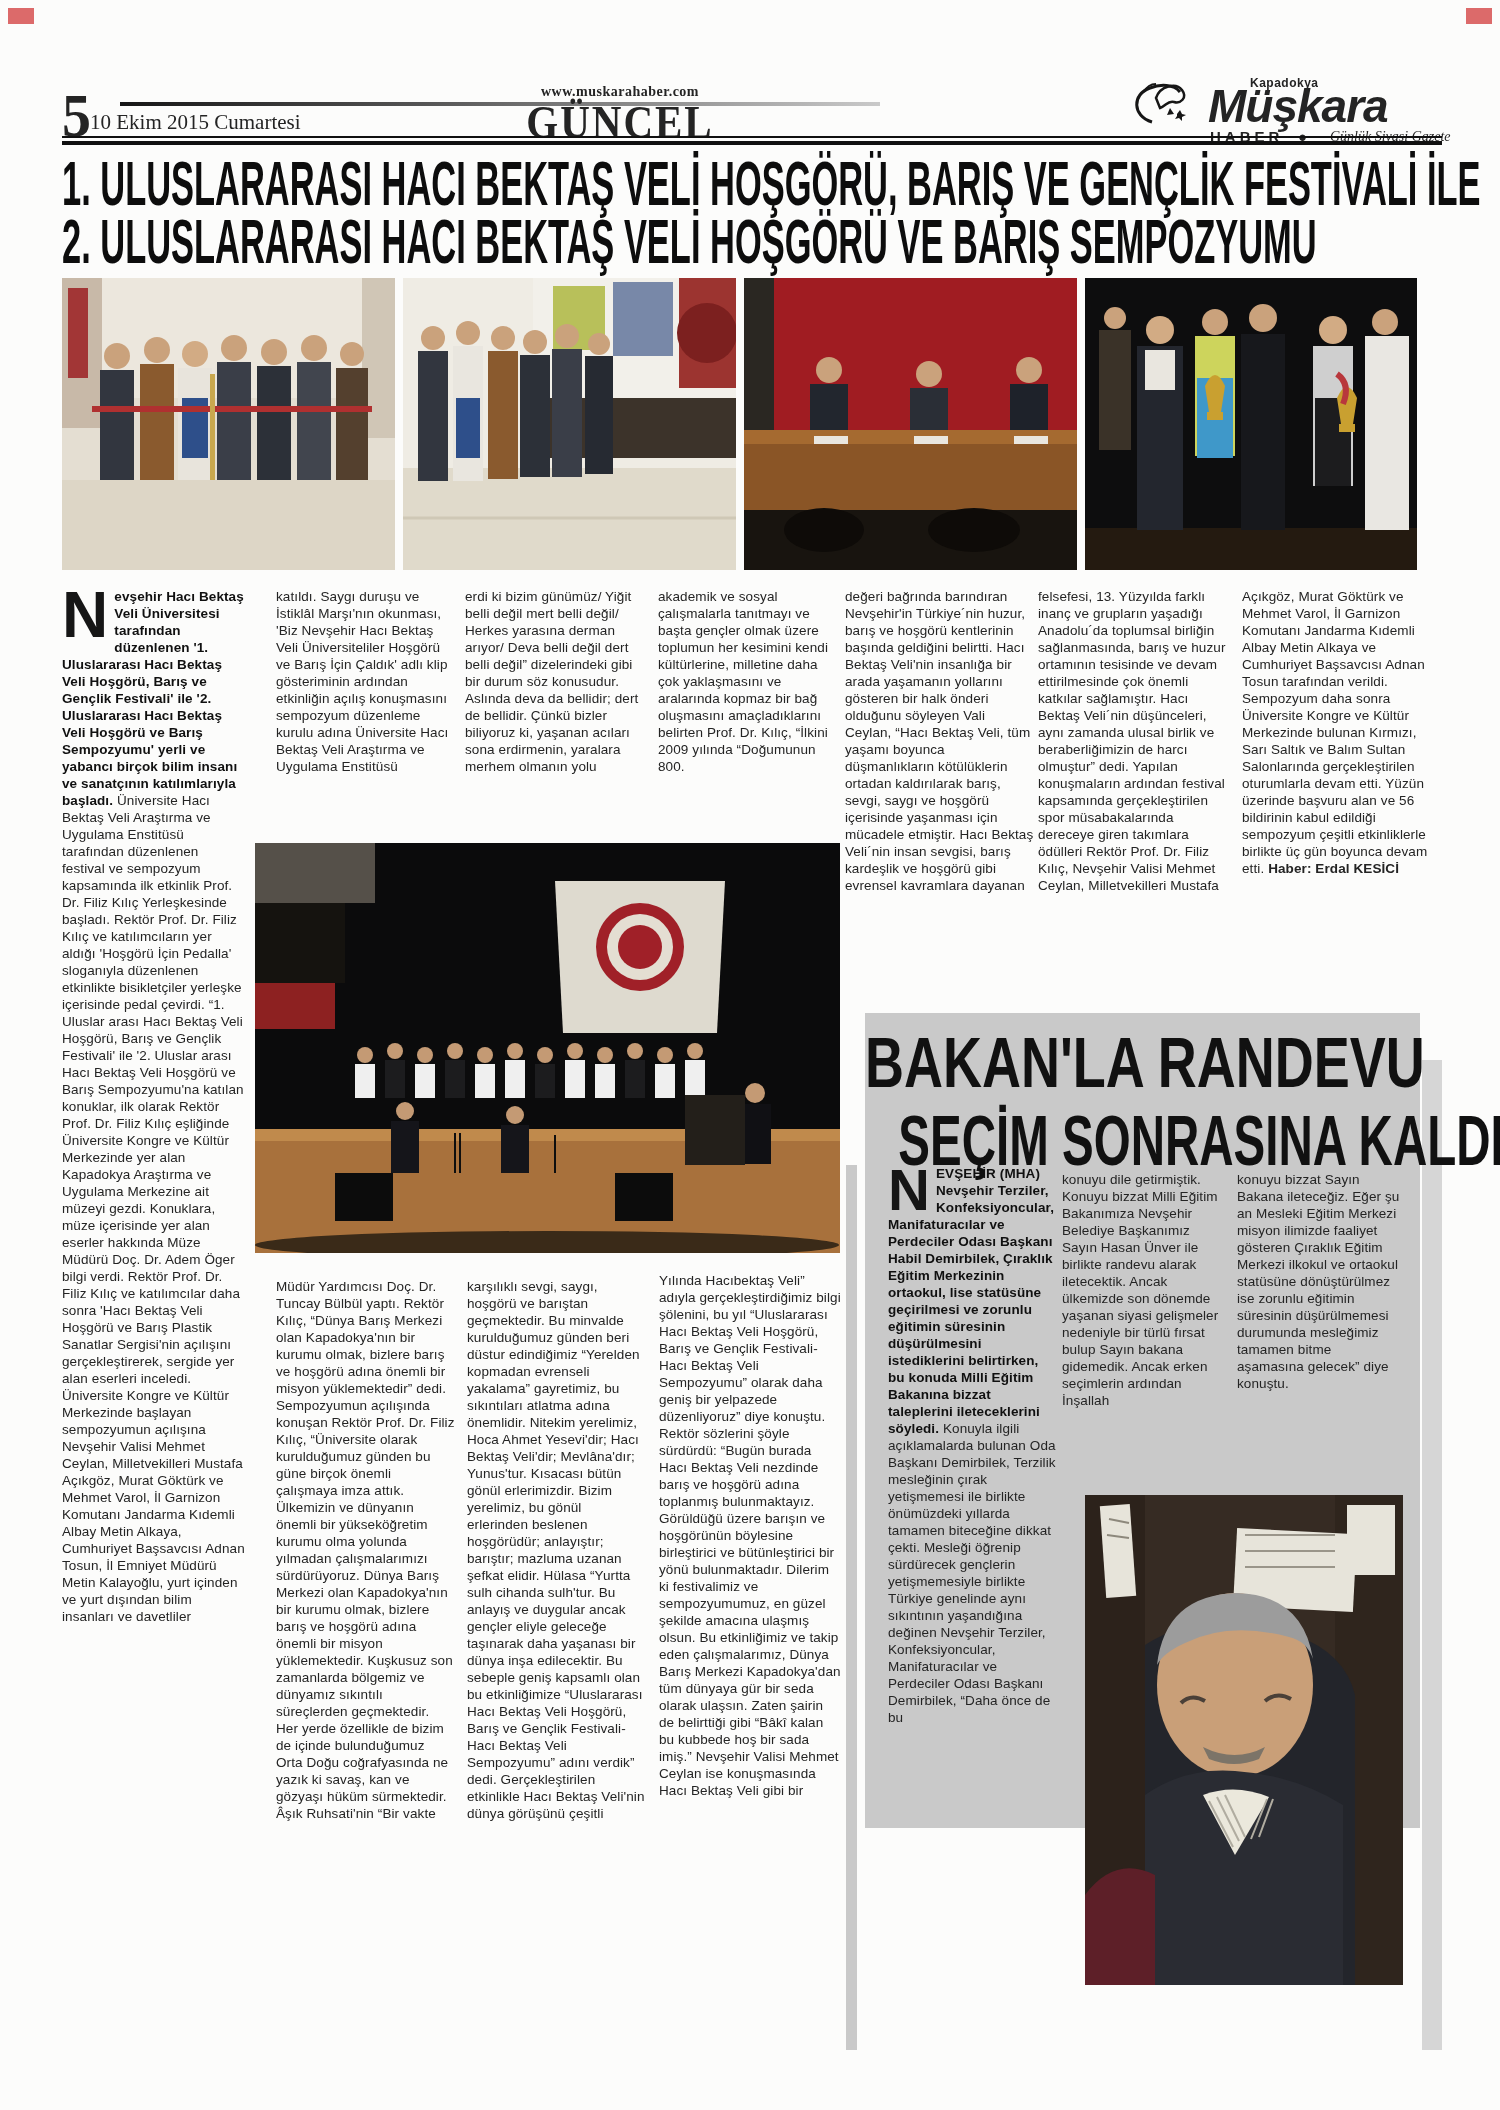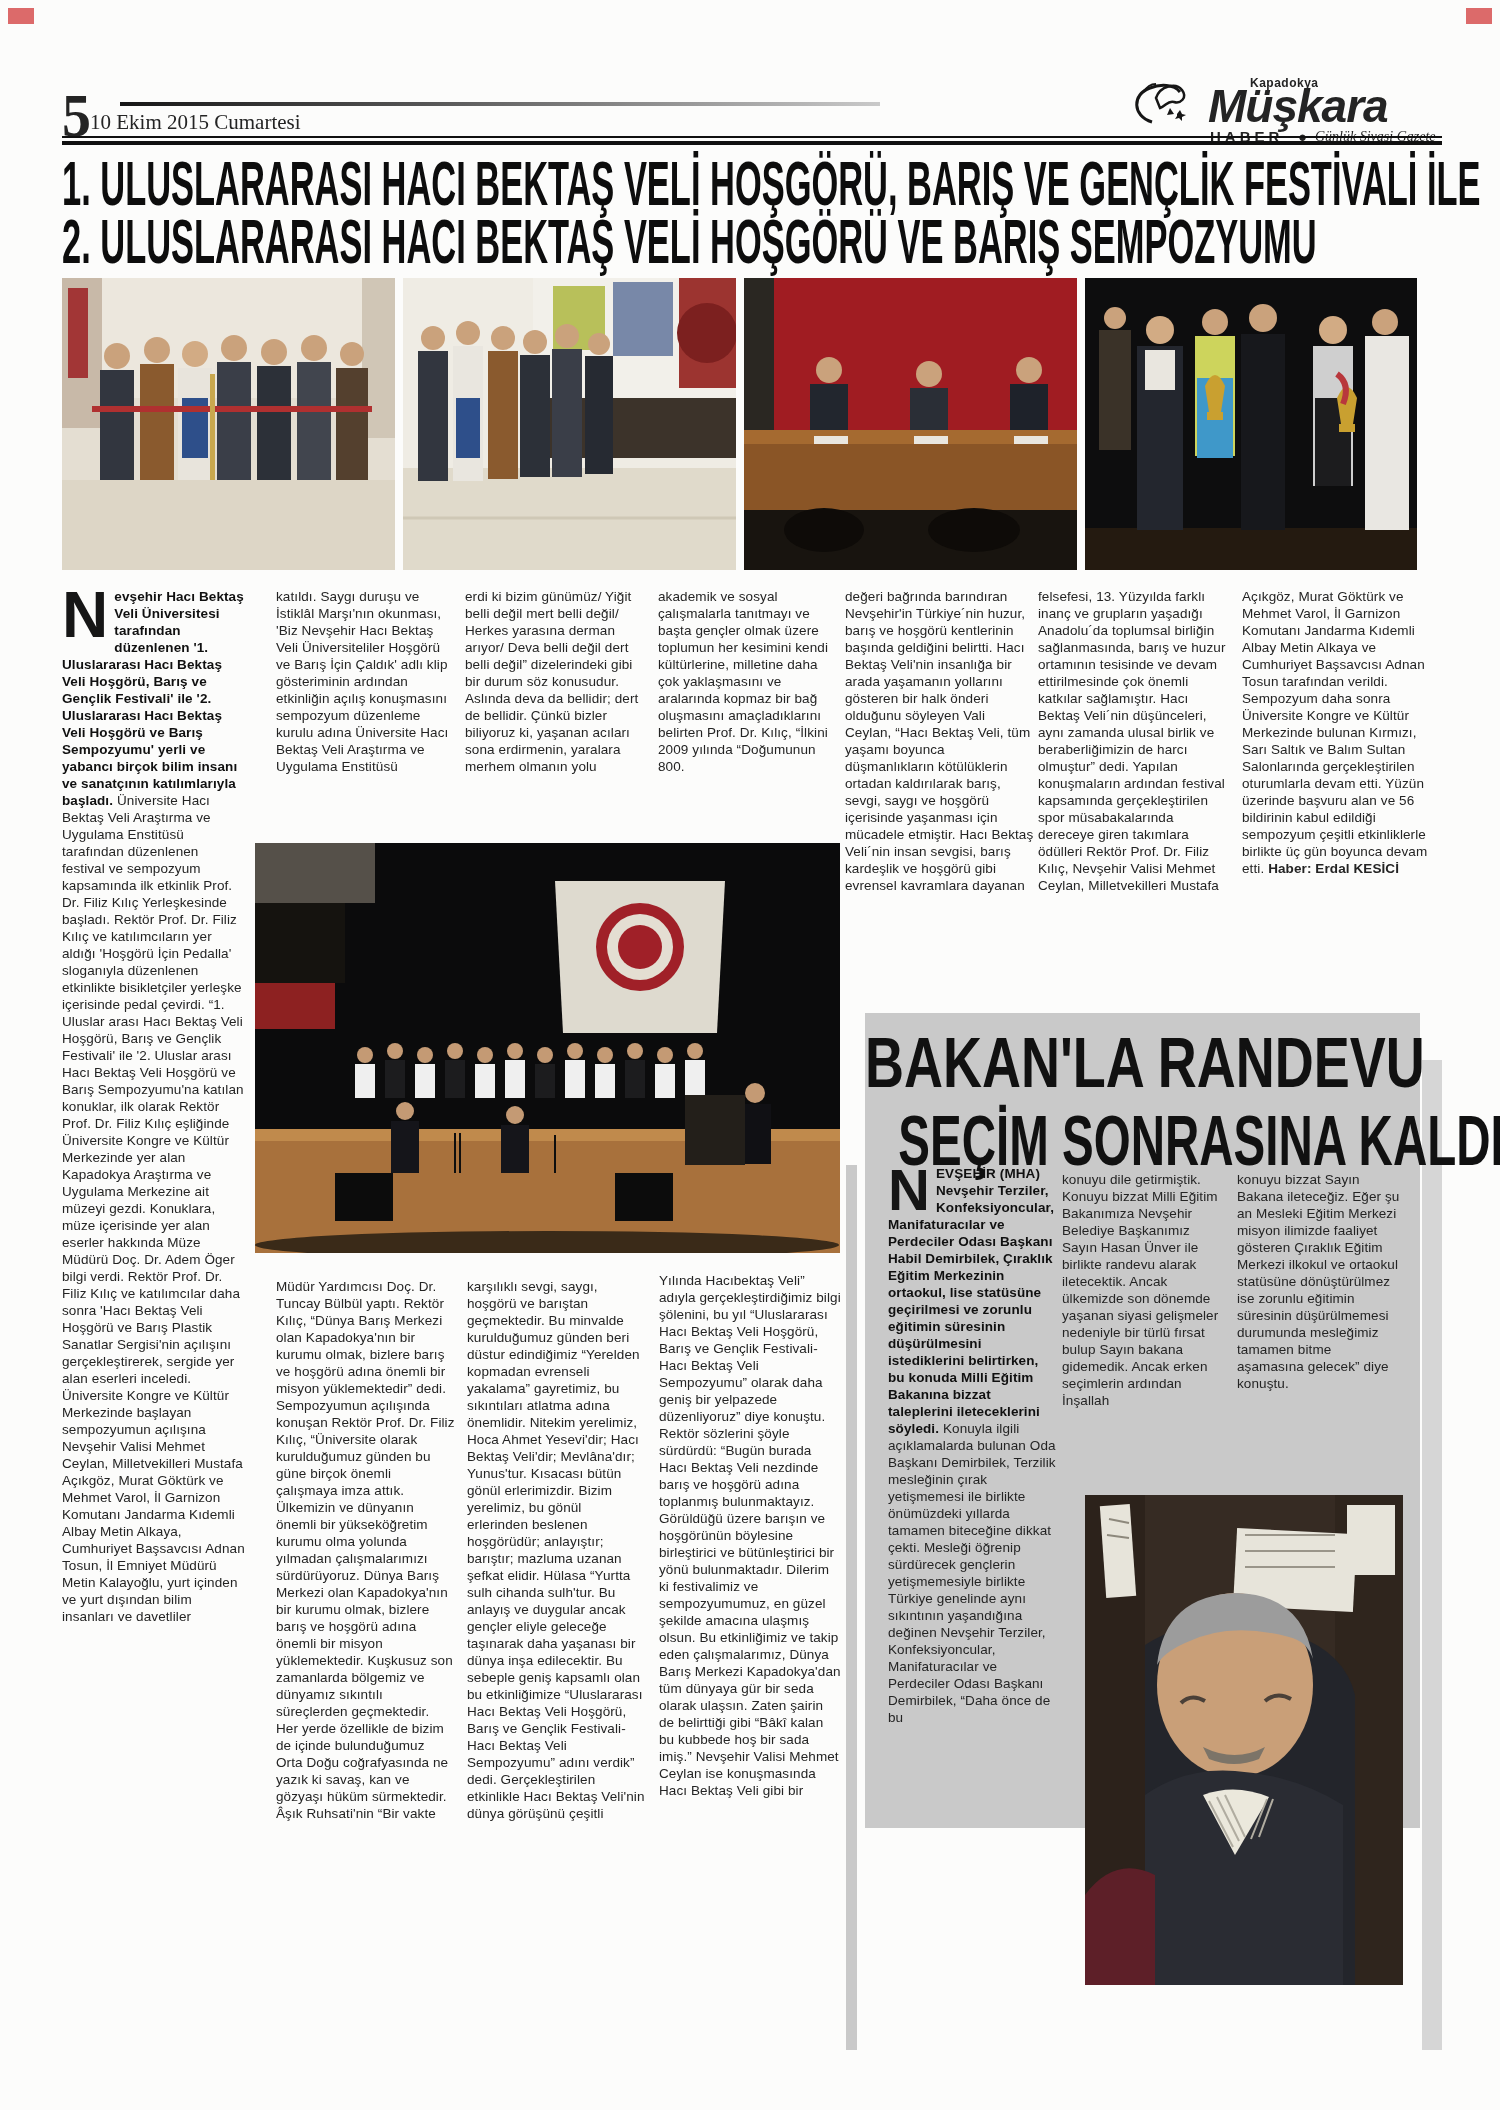--- a/index.html
+++ b/index.html
@@ -17,21 +17,21 @@
   .date{font-family:"Liberation Serif",serif;font-size:21px;}
   .center-head{text-align:center;}
   .site-url{font-family:"Liberation Serif",serif;font-size:14px;font-weight:bold;letter-spacing:.5px;}
   .section-title{font-family:"Liberation Serif",serif;font-weight:bold;font-size:41px;letter-spacing:2px;
                  transform:scaleY(1.12);transform-origin:50% 0;line-height:1;}
   .logo-wrap{white-space:nowrap;}
   .logo-region{font-size:12px;font-weight:bold;letter-spacing:.5px;}
   .logo-name{font-size:46px;font-weight:bold;font-style:italic;line-height:.9;letter-spacing:-1px;}
   .logo-haber{font-size:15px;font-weight:bold;letter-spacing:4px;text-align:center;}
   .logo-dot{font-size:15px;}
-  .logo-tag{font-family:"Liberation Serif",serif;font-style:italic;font-size:14px;}
+  .logo-tag{font-family:"Liberation Serif",serif;font-style:italic;font-size:14px;margin-left:15px;}
   .header-bar{border-top:2px solid #101010;border-bottom:4px solid #101010;height:3px;}
 
   
   .h1line{font-weight:bold;font-size:42px;line-height:1;color:#0d0d0d;white-space:nowrap;
           transform:scale(0.82,1.52);transform-origin:0 0;letter-spacing:0;}
   .h2line{font-weight:bold;color:#111;white-space:nowrap;line-height:1;transform-origin:50% 0;}
 
   
   .photo{background:#d8d4cb;overflow:hidden;}
   .photo svg{display:block;}
@@ -52,20 +52,24 @@
 
 <div class="page">
 
   <div class="print-mark" style="left:8px;top:8px;"></div>
   <div class="print-mark" style="left:1466px;top:8px;"></div>
 
   <div class="abs pagenum" style="left:62px;top:86px;">5</div>
   <div class="abs rule-fade" style="left:120px;top:102px;width:760px;"></div>
   <div class="abs date" style="left:90px;top:110px;">10 Ekim 2015 Cumartesi</div>
 
+  <div class="abs center-head" style="left:470px;top:84px;width:300px;">
+    <div class="site-url">www.muskarahaber.com</div>
+    <div class="section-title">GÜNCEL</div>
+  </div>
 
   <div class="abs logo-wrap" style="left:1130px;top:76px;width:330px;">
     <span class="abs" style="left:0;top:2px;">
       <svg width="78" height="60" viewBox="0 0 78 60">
         <path d="M22 44 C2 38 2 16 20 10 C30 6 44 6 50 14" fill="none" stroke="#161616" stroke-width="3"></path>
         <path d="M26 20 C30 8 46 4 52 12 C58 20 50 26 44 24 C38 22 36 28 30 30 Z" fill="none" stroke="#161616" stroke-width="2.5"></path>
         <path d="M40 30 l4 6 l-7 1 z" fill="#161616"></path>
         <path d="M47 36 l3 -4 l2 4 l4 1 l-4 2 l0 4 l-3 -3 l-4 1 l2 -3 z" fill="#161616"></path>
         <path d="M14 14 q4 -8 12 -8" fill="none" stroke="#161616" stroke-width="2"></path>
       </svg>

